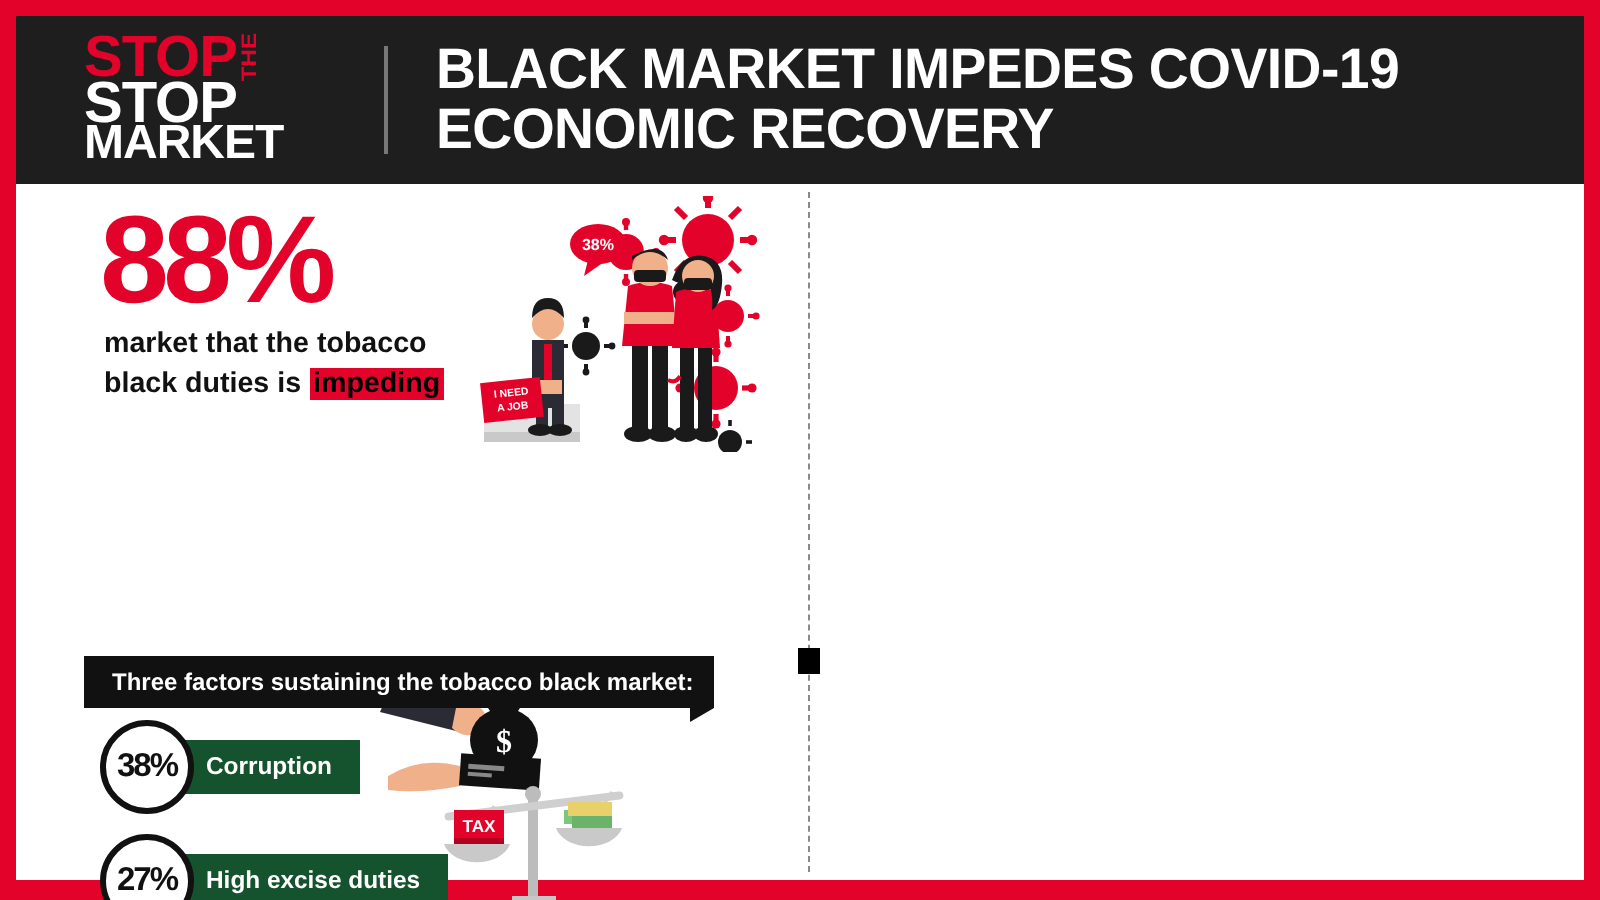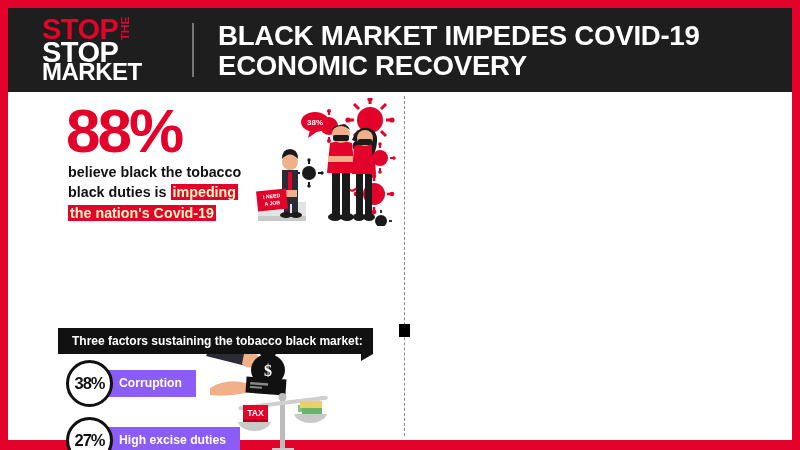--- a/index.html
+++ b/index.html
@@ -90,37 +90,37 @@
     width:0; height:340px;
     border-left:1.4px dashed #8a8a8a;
   }
   .divider-dot {
     position:absolute;
     left:391px; top:232px;
     width:11px; height:13px;
     background:#000;
   }
 
-  .panel-left  { position:absolute; left:16px;   top:0; width:396px; height:348px;padding-left:12px; }
+  .panel-left  { position:absolute; left:0;   top:0; width:396px; height:348px;padding-left:12px; }
   .panel-right { position:absolute; left:400px; top:0; width:400px; height:348px; }
 
   
   .stat-88 {
     position:absolute; left:42px; top:8px;
     color:#e3022a;
     font-size:62px; font-weight:bold;
     letter-spacing:-3px; line-height:1;
   }
   .stat-88-text {
     position:absolute; left:44px; top:70px;
     width:200px;
     font-size:14.3px; font-weight:bold;
     line-height:1.42; color:#111;
   }
-  .hl { background:#e3022a; color:#fef9c3; padding:0 2px; box-decoration-break:clone; -webkit-box-decoration-break:clone; }
+  .hl { background:#e3022a; color:#000000; padding:0 2px; box-decoration-break:clone; -webkit-box-decoration-break:clone; }
 
   
   .banner {
     position:absolute;
     background:#111;
     color:#fff;
     font-size:12px;
     font-weight:bold;
     padding:6px 10px 6px 14px;
     white-space:nowrap;
@@ -145,21 +145,21 @@
     border:3.4px solid #111;
     border-radius:50%;
     background:#fff;
     display:flex; align-items:center; justify-content:center;
     font-size:16.5px; font-weight:bold; color:#111;
     letter-spacing:-1px;
     z-index:2;
     flex:0 0 auto;
   }
   .factor-bar {
-    background:#8b5cf6;
+    background:#14532d;
     color:#fff;
     font-size:12.2px; font-weight:bold;
     line-height:1.22;
     padding:6px 14px 6px 16px;
     margin-left:-10px;
     z-index:1;
     white-space:nowrap;
   }
   #factor-1 { left:42px; top:268px; }
   #factor-2 { left:42px; top:325px; }
@@ -194,24 +194,24 @@
   <div class="body">
 
     <div class="divider"></div>
     <div class="divider-dot"></div>
 
     <div class="panel-left">
 
       <div class="stat-88">88%</div>
 
       <div class="stat-88-text">
-        <span>believe black the tobacco</span>
+        <span>market that the tobacco</span>
         <span>black duties is</span>
         <span class="hl">impeding</span><br>
-        <span class="hl">the nation's Covid-19</span><br>
+        <br>
       </div>
 
       <div class="art" style="left:228px; top:6px;">
         <svg width="168" height="128" viewBox="0 0 168 128">
 
           <g>
             <g fill="#e3022a">
               <circle cx="118" cy="22" r="13"></circle>
               <g stroke="#e3022a" stroke-width="3">
                 <line x1="118" y1="6" x2="118" y2="1"></line>

